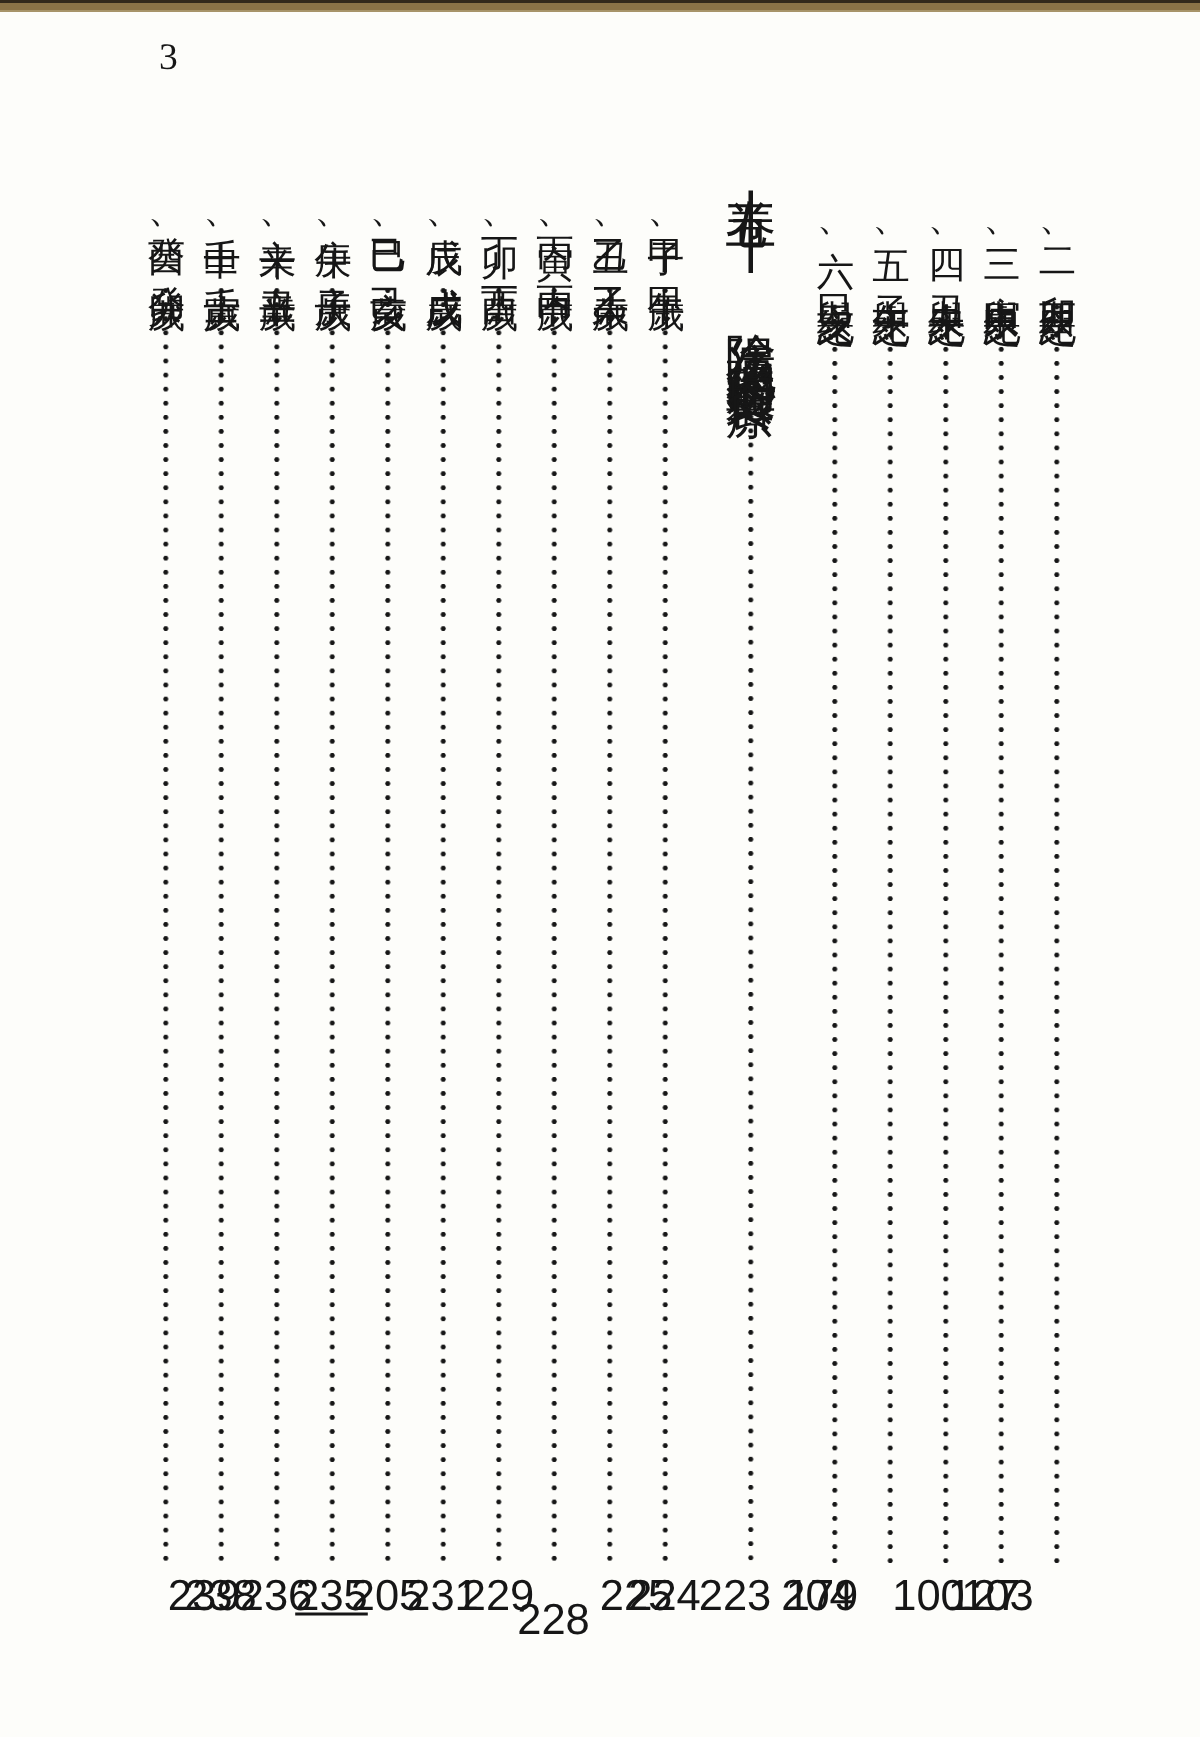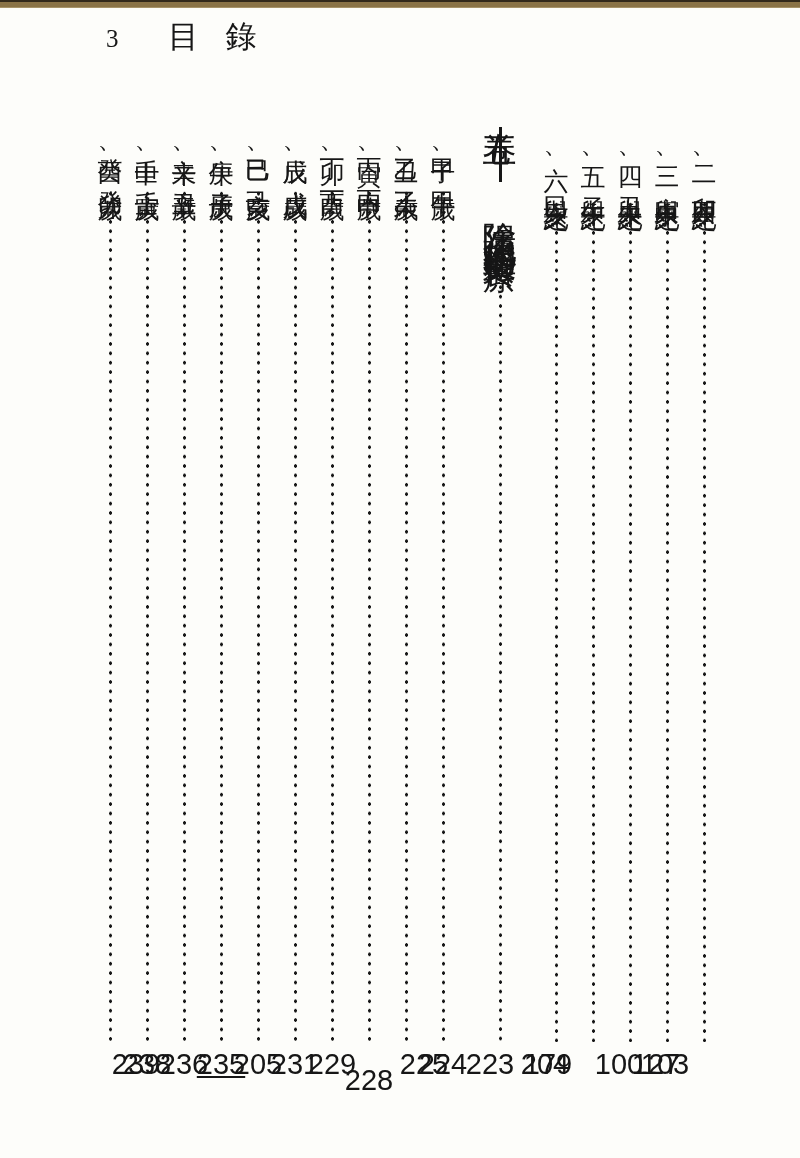--- a/index.html
+++ b/index.html
@@ -26,21 +26,20 @@
     background-size:5px 9.4px; background-repeat:repeat-y; background-position:center 0; }
   .pnum { position:absolute; top:1048px; transform:translateX(-50%);
     font-size:29px; color:var(--text,#161616); }
 </style>
 </head>
 <body>
 
 <div class="page">
   <div class="top-bar"></div>
   <span class="pageno">3</span>
-  <span class="doc-title">目 錄</span>
   <div id="columns">
       <div class="toc-col" style="left: 687px; top: 147px; width: 34px; height: 895px;">
         <div class="vtitle">二、卯與酉之紀</div>
         <div class="leader"></div>
       </div>
       <div class="pnum" style="left: 665px;">103</div>
       <div class="toc-col" style="left: 650px; top: 147px; width: 34px; height: 895px;">
         <div class="vtitle">三、寅與申之紀</div>
         <div class="leader"></div>
       </div>

